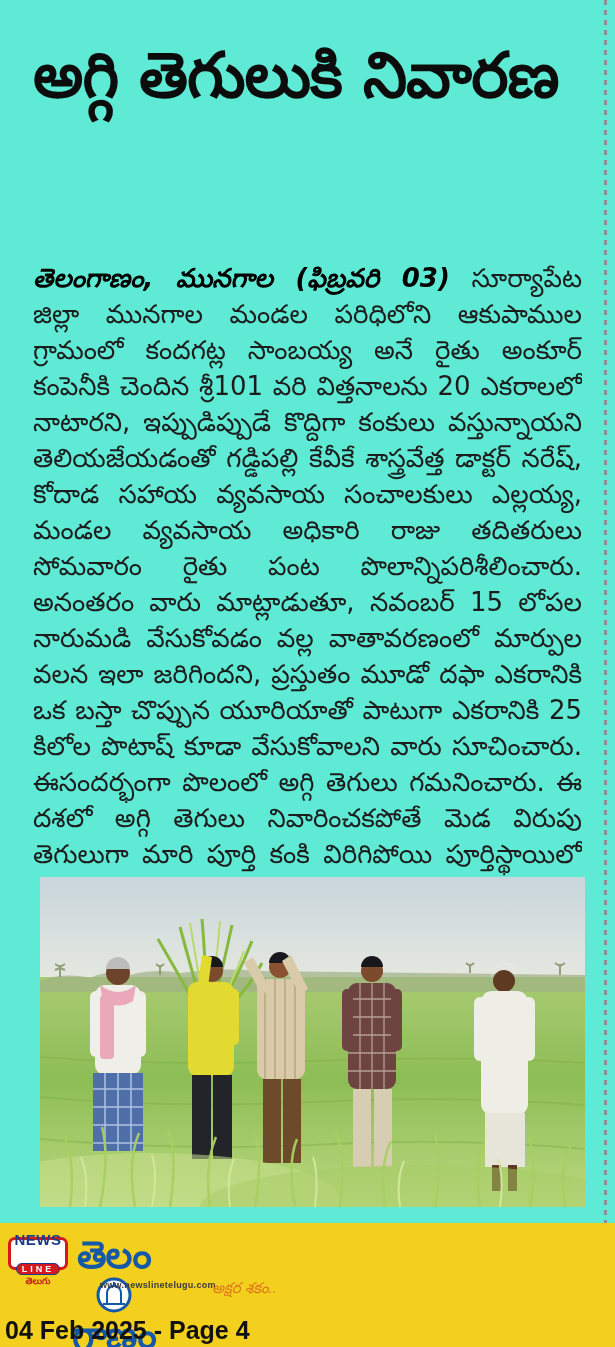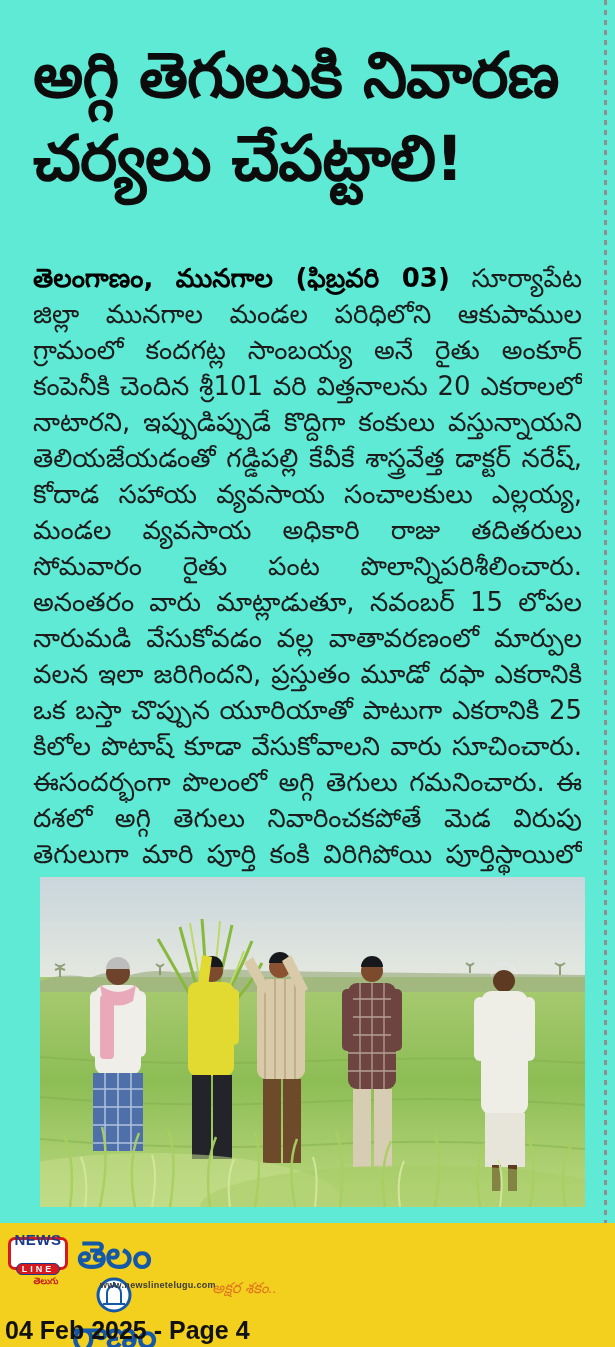--- a/index.html
+++ b/index.html
@@ -16,42 +16,42 @@
     position:absolute;left:33px;top:34px;width:560px;
     font-size:63px;line-height:1.32;font-weight:800;color:#0c0c0c;
     font-family:"DejaVu Sans", sans-serif;letter-spacing:-1px;
   }
   .article-body{
     position:absolute;left:33px;top:234px;width:549px;height:622px;
     overflow:hidden;color:#1c1c1c;
     font-size:26px;line-height:36px;text-align:justify;
     font-family:"DejaVu Sans", sans-serif;
   }
-  .article-body strong{font-weight:800;color:#000;}
+  .article-body strong{font-weight:800;color:#000;font-style:italic;}
   .photo-wrap{
     position:absolute;left:40px;top:877px;width:545px;height:330px;
     background:#dfe5d8;overflow:hidden;
   }
   .footer{
     position:absolute;left:0;top:1223px;width:615px;height:124px;
     background:#F3CF1E;
   }
   .newsline-logo{
     position:absolute;left:8px;top:14px;width:60px;height:33px;
     background:#ffffff;border:3px solid #d6191f;border-radius:7px;
     box-sizing:border-box;display:flex;flex-direction:column;align-items:center;justify-content:center;
   }
   .newsline-word1{font-size:15px;font-weight:900;color:#1b3a8c;letter-spacing:0.5px;line-height:15px;}
   .newsline-pill{
     margin-top:16px;background:#d6191f;border:1px solid #1b3a8c;border-radius:8px;
     padding:0 5px;height:13px;display:flex;align-items:center;justify-content:center;
   }
   .newsline-word2{font-size:9px;font-weight:900;color:#ffffff;letter-spacing:3px;line-height:10px;}
   .newsline-sub{
-    position:absolute;left:16px;top:53px;width:60px;text-align:center;
+    position:absolute;left:8px;top:53px;width:60px;text-align:center;
     font-size:9px;color:#c41e1e;font-weight:700;
   }
   .telanganam{
     position:absolute;left:72px;top:10px;display:flex;align-items:center;
     color:#1558a7;font-weight:900;font-family:"DejaVu Sans", sans-serif;flex-direction:column;
   }
   .tg-part{font-size:38px;line-height:44px;letter-spacing:-1px;}
   .tg-emblem{width:36px;height:36px;margin:0 1px;flex:0 0 auto;}
   .tg-site{
     position:absolute;left:100px;top:57px;width:140px;
@@ -71,21 +71,20 @@
 </style>
 </head>
 <body>
 
 <div class="page">
 
   <div class="cut-line"></div>
 
   <div class="headline">
     <div>అగ్గి తెగులుకి నివారణ</div>
-    <div>చర్యలు చేపట్టాలి!</div>
   </div>
 
   <p class="article-body"><strong>తెలంగాణం, మునగాల (ఫిబ్రవరి 03)</strong> <span>సూర్యాపేట జిల్లా మునగాల మండల పరిధిలోని ఆకుపాముల గ్రామంలో కందగట్ల సాంబయ్య అనే రైతు అంకూర్ కంపెనీకి చెందిన శ్రీ101 వరి విత్తనాలను 20 ఎకరాలలో నాటారని, ఇప్పుడిప్పుడే కొద్దిగా కంకులు వస్తున్నాయని తెలియజేయడంతో గడ్డిపల్లి కేవీకే శాస్త్రవేత్త డాక్టర్ నరేష్, కోదాడ సహాయ వ్యవసాయ సంచాలకులు ఎల్లయ్య, మండల వ్యవసాయ అధికారి రాజు తదితరులు సోమవారం రైతు పంట పొలాన్నిపరిశీలించారు. అనంతరం వారు మాట్లాడుతూ, నవంబర్ 15 లోపల నారుమడి వేసుకోవడం వల్ల వాతావరణంలో మార్పుల వలన ఇలా జరిగిందని, ప్రస్తుతం మూడో దఫా ఎకరానికి ఒక బస్తా చొప్పున యూరియాతో పాటుగా ఎకరానికి 25 కిలోల పొటాష్ కూడా వేసుకోవాలని వారు సూచించారు. ఈసందర్భంగా పొలంలో అగ్గి తెగులు గమనించారు. ఈ దశలో అగ్గి తెగులు నివారించకపోతే మెడ విరుపు తెగులుగా మారి పూర్తి కంకి విరిగిపోయి పూర్తిస్థాయిలో నష్టం వాటిల్లే అవకాశం ఉంటుందని హెచ్చరించారు. కావున రైతులందరూ ముందస్తుగా అగ్గి తెగులుకి నివారణ చర్యలు చేపట్టాలని తెలిపారు. అలాగే అక్కడక్కడ మొగిపురుగు, ఆకుచుట్ట పురుగును కూడా గమనించడం జరిగింది. దీని నివారణకు కార్టాఫ్ హైడ్రోక్లోరైడ్ 400 గ్రాములు లేదా క్లోరాంట్రానిలిప్రోల్ 60 ఎమ్ ఎల్ పిచికారి చేయాలి అని తెలియజేయడం జరిగింది.</span></p>
 
   <div class="photo-wrap">
     <svg width="545" height="330" viewBox="0 0 545 330">
       <defs>
         <linearGradient id="sky" x1="0" y1="0" x2="0" y2="1">
           <stop offset="0" stop-color="#c9d6dc"></stop>
             <stop offset="1" stop-color="#e8eae0"></stop>

